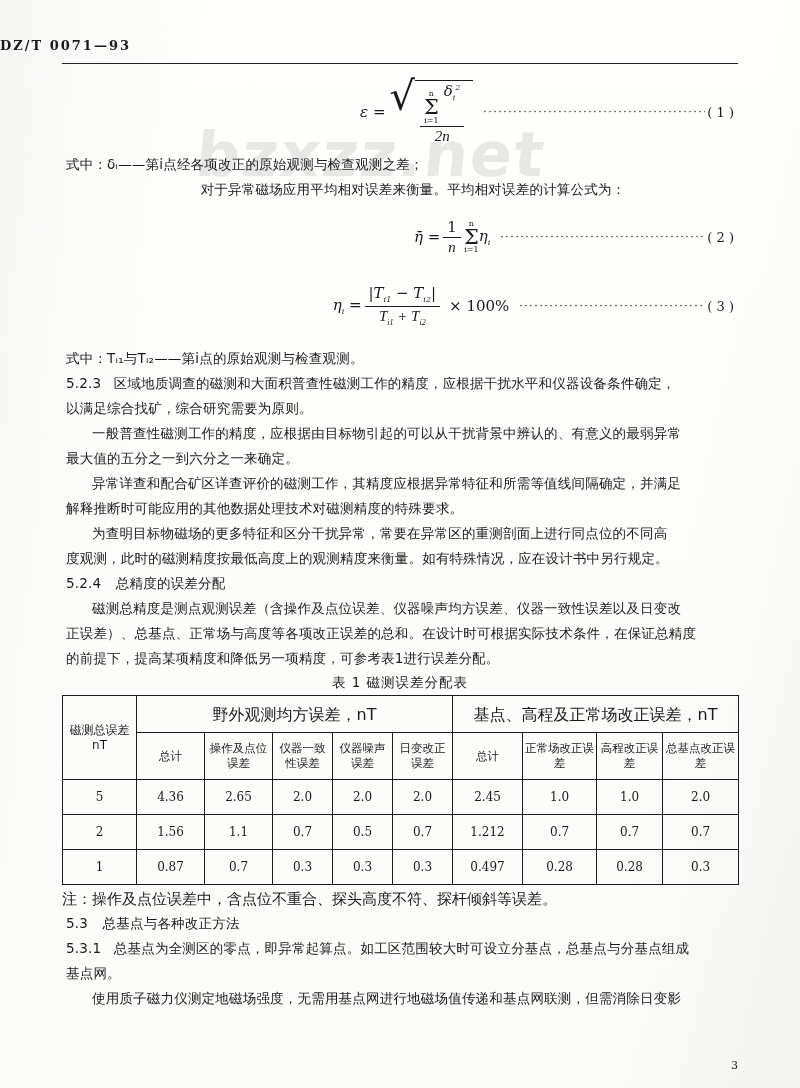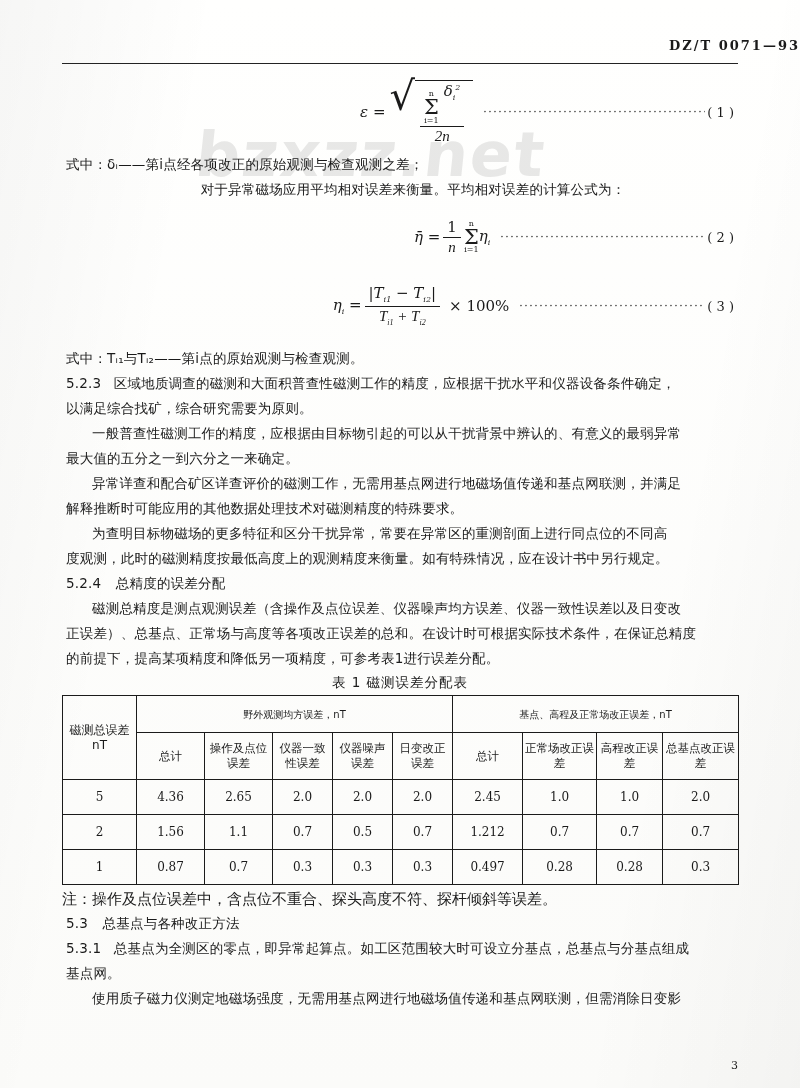--- a/index.html
+++ b/index.html
@@ -44,21 +44,21 @@
     transform: skewX(-6deg);
     user-select: none;
     pointer-events: none;
   }
   
   .page-header {
     position: absolute;
     top: 38px;
     left: 0;
     width: 800px;
-    text-align: right;
+    text-align: left;
     font-size: 13px;
     font-weight: bold;
     letter-spacing: 2px;
     font-family: "DejaVu Serif", serif;
   }
   .header-rule {
     position: absolute;
     top: 63px;
     left: 62px;
     width: 676px;
@@ -177,21 +177,21 @@
     vertical-align: middle;
     padding: 3px 1px;
     line-height: 15px;
     font-weight: normal;
   }
   table.err-table td.num-cell {
     font-family: "DejaVu Serif", serif;
     font-size: 12px;
     height: 28px;
   }
-  th.grp { height: 30px; font-size: 10px; }
+  th.grp { height: 30px; font-size: 16px; }
   th.sub { height: 40px; }
   th.stub { height: 72px; font-size: 12px; }
   
   .note-line {
     font-size: 15px;
     margin-top: 5px;
     line-height: 19px;
     white-space: nowrap;
   }
   .page-number {
@@ -284,21 +284,21 @@
     </div>
 
     <div class="para">
       <div class="body-line">
         <span>5.2.3</span>
         <span style="margin-left:8px;">区域地质调查的磁测和大面积普查性磁测工作的精度，应根据干扰水平和仪器设备条件确定，</span>
       </div>
       <div class="body-line">以满足综合找矿，综合研究需要为原则。</div>
       <div class="body-line indent-1">一般普查性磁测工作的精度，应根据由目标物引起的可以从干扰背景中辨认的、有意义的最弱异常</div>
       <div class="body-line">最大值的五分之一到六分之一来确定。</div>
-      <div class="body-line indent-1">异常详查和配合矿区详查评价的磁测工作，无需用基点网进行地磁场值传递和基点网联测，并满足</div>
+      <div class="body-line indent-1">异常详查和配合矿区详查评价的磁测工作，其精度应根据异常特征和所需等值线间隔确定，并满足</div>
       <div class="body-line">解释推断时可能应用的其他数据处理技术对磁测精度的特殊要求。</div>
       <div class="body-line indent-1">为查明目标物磁场的更多特征和区分干扰异常，常要在异常区的重测剖面上进行同点位的不同高</div>
       <div class="body-line">度观测，此时的磁测精度按最低高度上的观测精度来衡量。如有特殊情况，应在设计书中另行规定。</div>
     </div>
 
     <div class="para">
       <div class="body-line">
         <span>5.2.4</span>
         <span style="margin-left:10px;">总精度的误差分配</span>
       </div>

